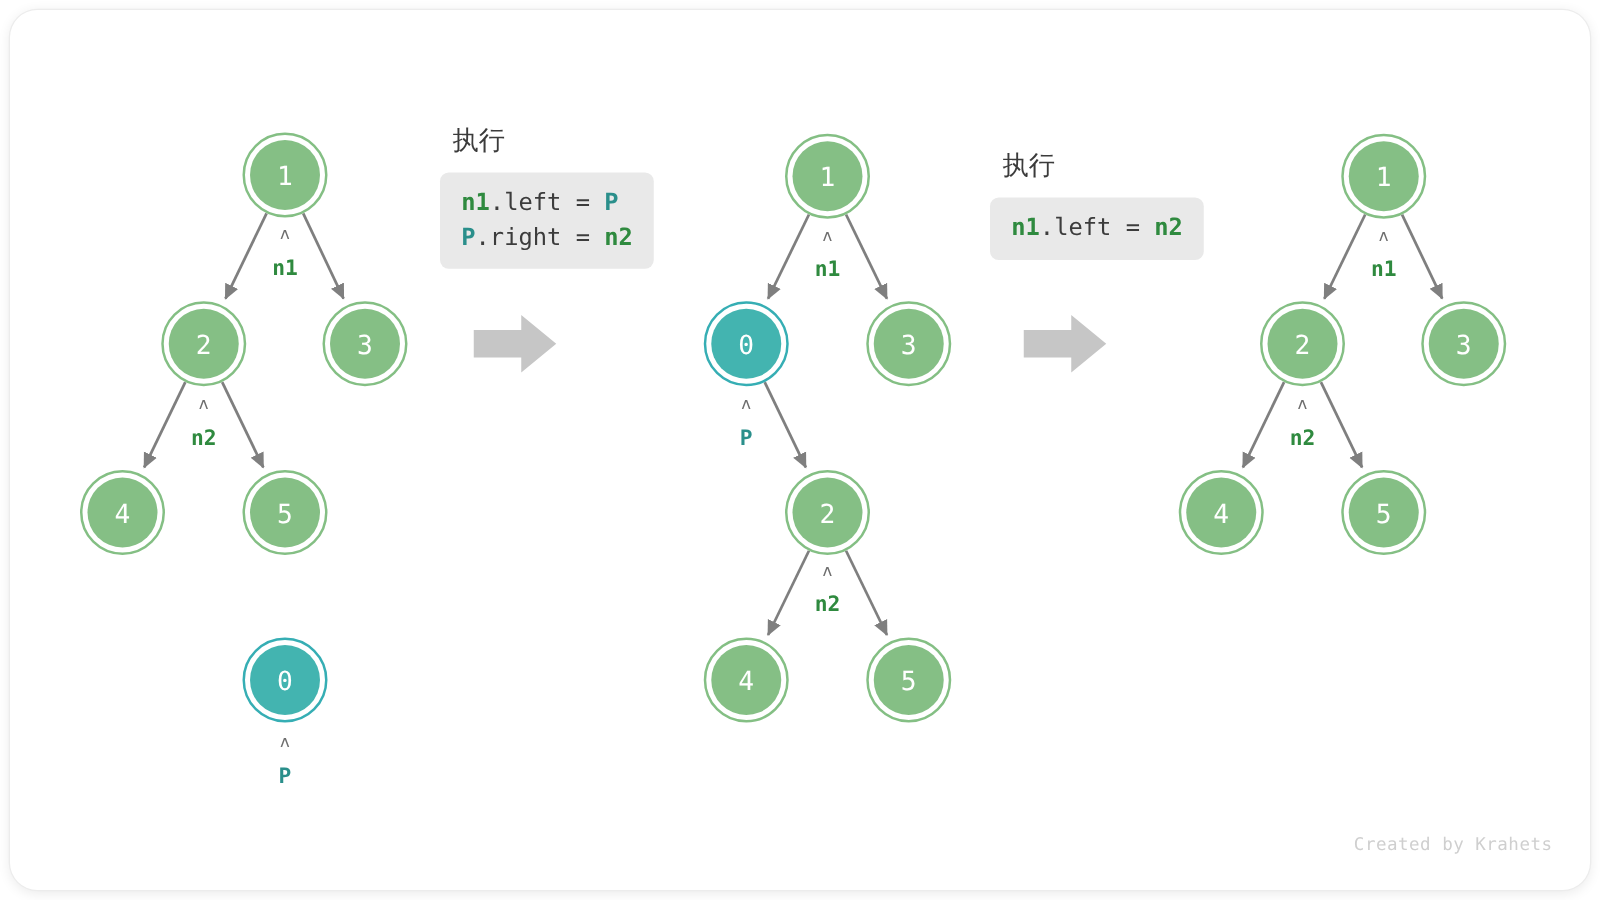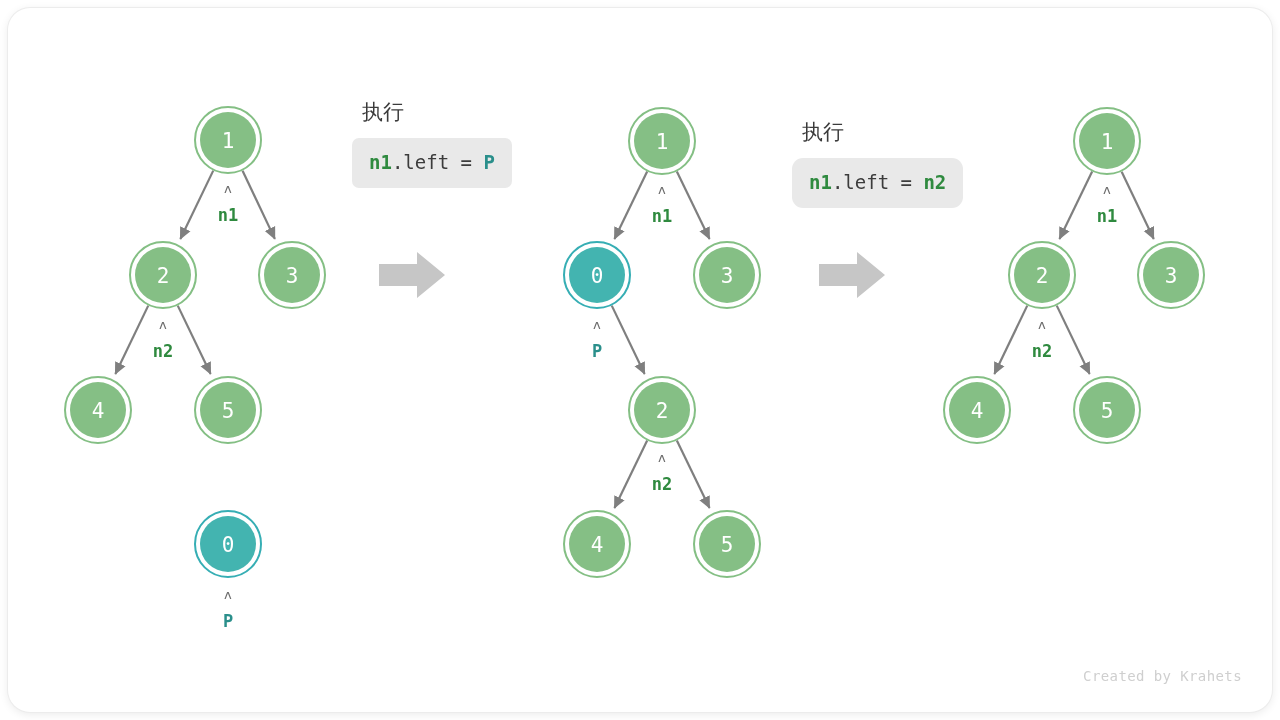--- a/index.html
+++ b/index.html
@@ -264,19 +264,19 @@
           <text x="1107" y="216" class="ptr-label ptr-green">n1</text>
         </g>
         <g>
           <text x="1042" y="324" class="caret">ʌ</text>
           <text x="1042" y="351" class="ptr-label ptr-green">n2</text>
         </g>
       </g>
   </svg>
 
   <div class="exec-title" style="left:362px; top:98px;">执行</div>
-  <div class="code-box" id="code-1" style="left:352px; top:138px;"><div class="code-line"><span class="tok-green">n1</span><span class="tok-plain">.left = </span><span class="tok-teal">P</span></div></div>
+  <div class="code-box" id="code-1" style="left:352px; top:138px;"><div class="code-line"><span class="tok-green">n1</span><span class="tok-plain">.left = </span><span class="tok-teal">P</span></div><div class="code-line"><span class="tok-teal">P</span><span class="tok-plain">.right = </span><span class="tok-green">n2</span></div></div>
 
   <div class="exec-title" style="left:802px; top:118px;">执行</div>
-  <div class="code-box" id="code-2" style="left:792px; top:158px;border-radius:11px;"><div class="code-line"><span class="tok-green">n1</span><span class="tok-plain">.left = </span><span class="tok-green">n2</span></div></div>
+  <div class="code-box" id="code-2" style="left:792px; top:158px;"><div class="code-line"><span class="tok-green">n1</span><span class="tok-plain">.left = </span><span class="tok-green">n2</span></div></div>
 
   <div class="watermark">Created by Krahets</div>
 </div>
 
 </body></html>

